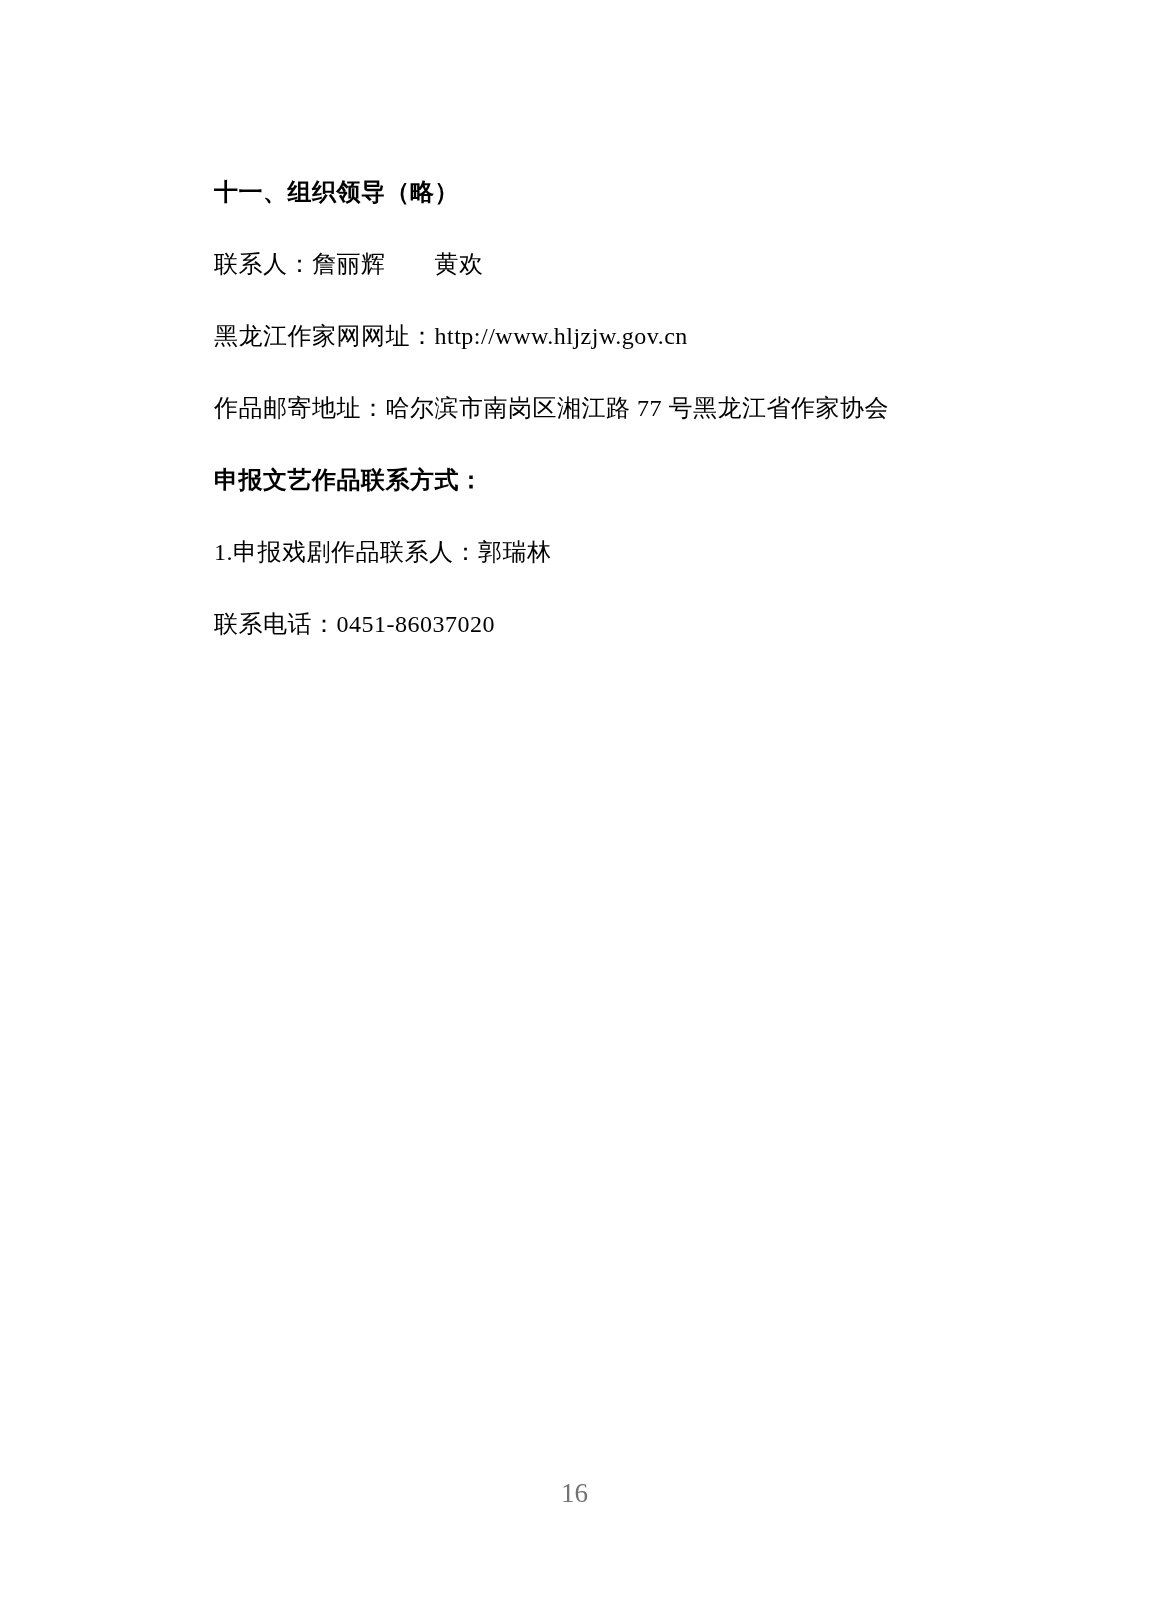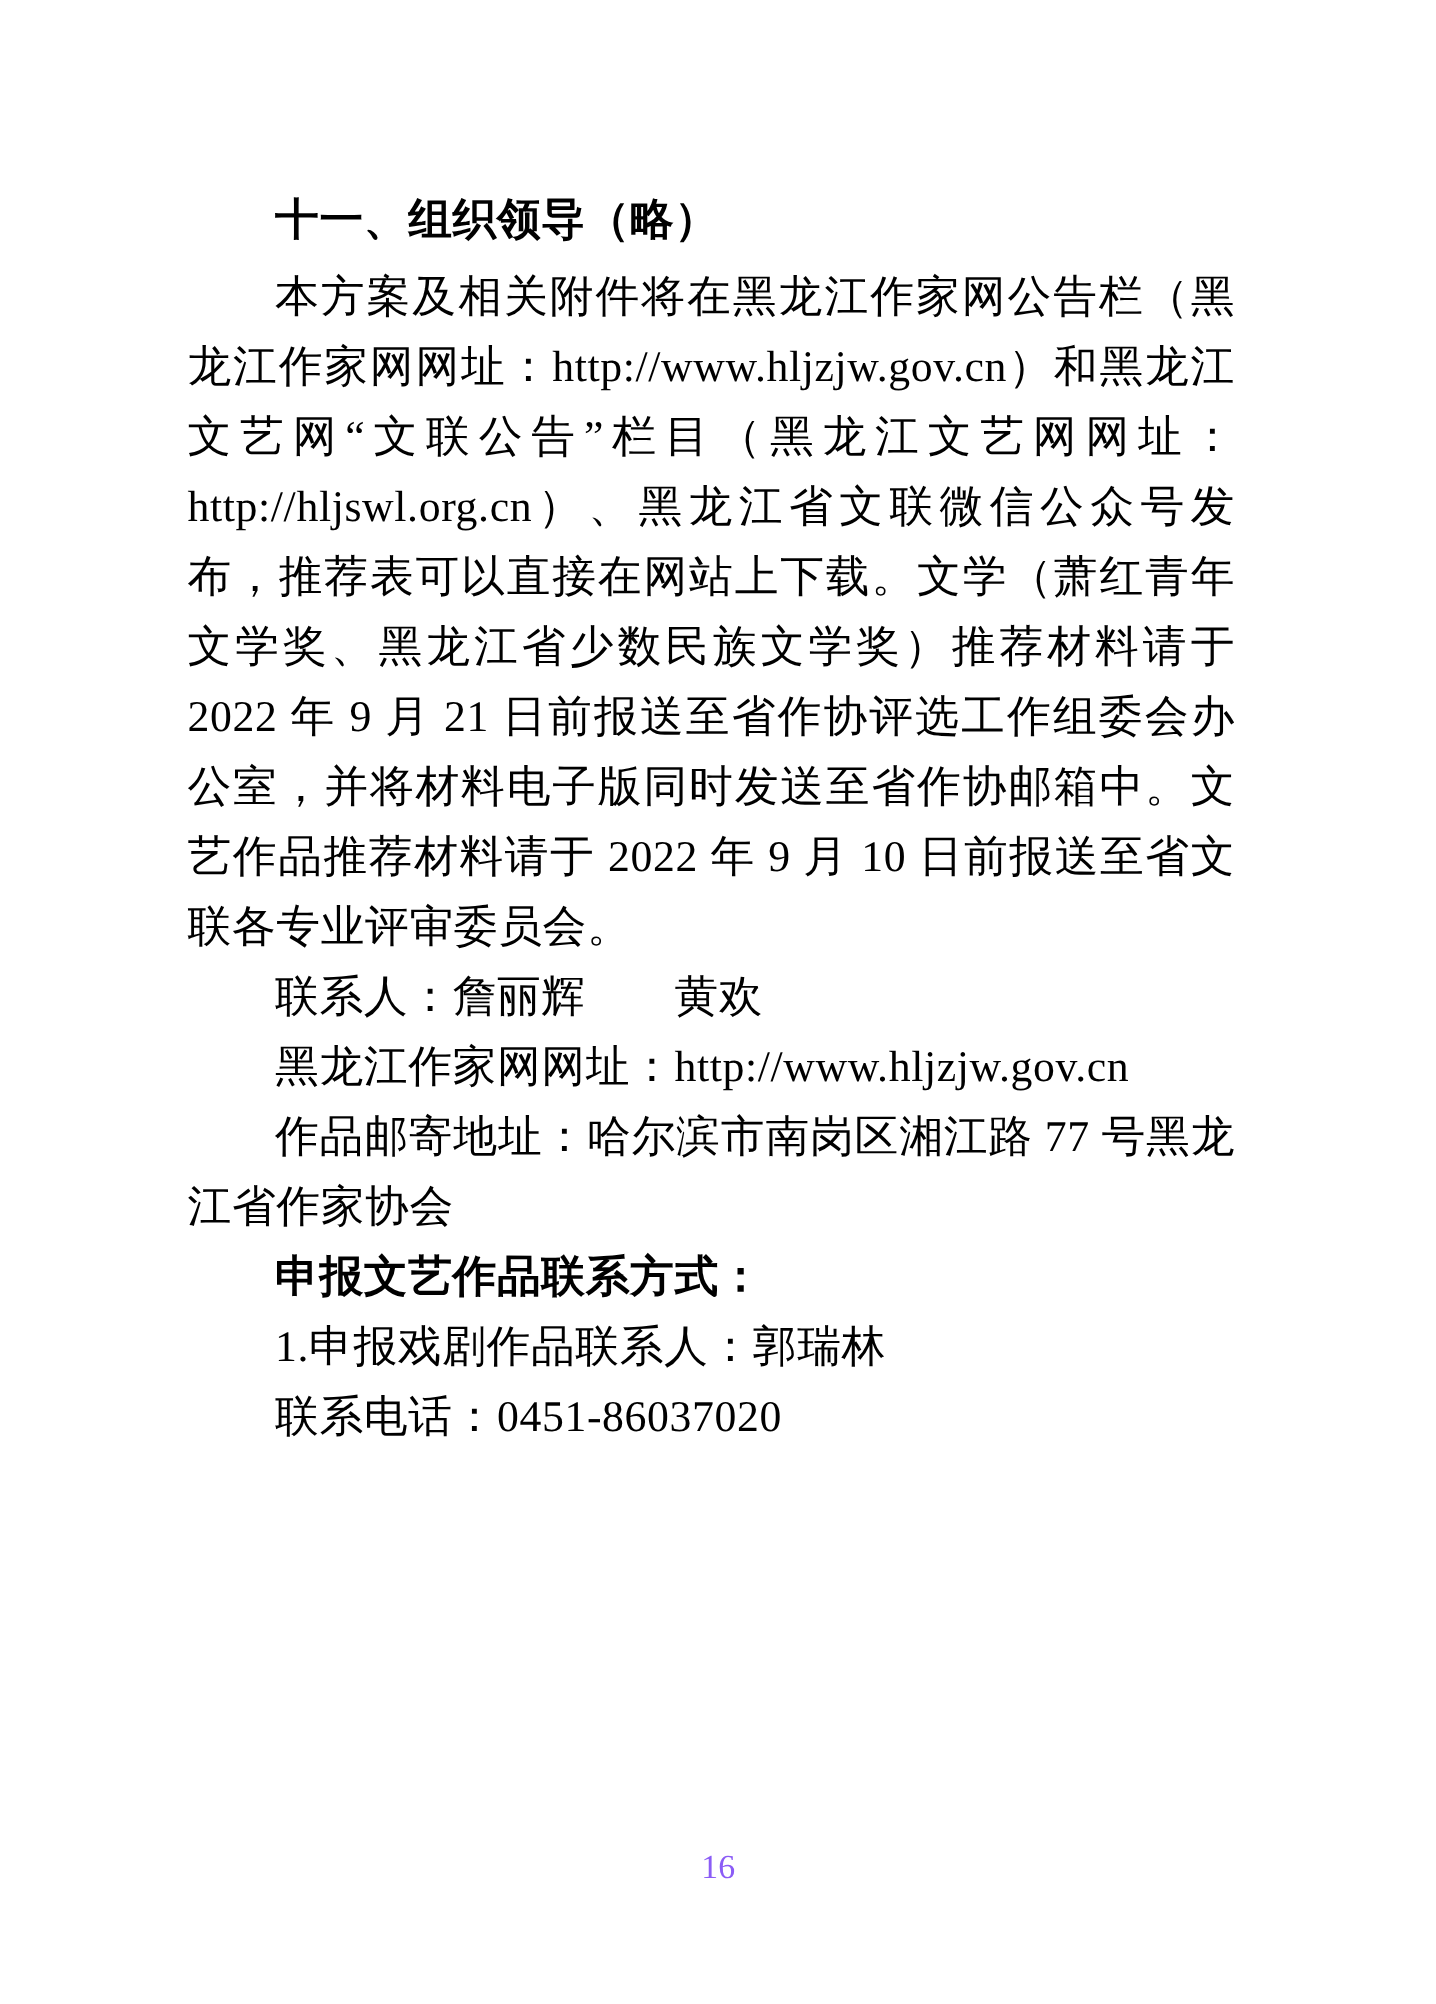--- a/index.html
+++ b/index.html
@@ -15,23 +15,23 @@
     color: #000000;
     overflow: hidden;
   }
   .content {
     position: absolute;
     left: 150px;
     top: 148px;
     width: 838px;
   }
   .content p {
-    margin: 0;
+    margin: 16px;
     font-family: "Liberation Serif", "DejaVu Serif", serif;
-    font-size: 35px;
+    font-size: 24px;
     line-height: 56px;
     text-align: justify;
     overflow-wrap: break-word;
     letter-spacing: 0.5px;
   }
   .indent {
     text-indent: 2em;
   }
   .heading {
     font-family: "Liberation Sans", "DejaVu Sans", sans-serif;
@@ -45,30 +45,29 @@
     text-align: left;
   }
   .footer {
     position: absolute;
     left: 0;
     top: 1478px;
     width: 100%;
     text-align: center;
     font-family: "Liberation Serif", "DejaVu Serif", serif;
     font-size: 27px;
-    color: #8b5cf6;
+    color: #737373;
   }
 </style>
 </head>
 <body>
 
 <div class="page">
   <div class="content">
     <p class="heading indent">十一、组织领导（略）</p>
-    <p class="indent">本方案及相关附件将在黑龙江作家网公告栏（黑龙江作家网网址：http://www.hljzjw.gov.cn）和黑龙江文艺网“文联公告”栏目（黑龙江文艺网网址：http://hljswl.org.cn）、黑龙江省文联微信公众号发布，推荐表可以直接在网站上下载。文学（萧红青年文学奖、黑龙江省少数民族文学奖）推荐材料请于 2022 年 9 月 21 日前报送至省作协评选工作组委会办公室，并将材料电子版同时发送至省作协邮箱中。文艺作品推荐材料请于 2022 年 9 月 10 日前报送至省文联各专业评审委员会。</p>
     <p class="indent">联系人：詹丽辉　　黄欢</p>
     <p class="indent">黑龙江作家网网址：http://www.hljzjw.gov.cn</p>
     <p class="indent">作品邮寄地址：哈尔滨市南岗区湘江路 77 号黑龙江省作家协会</p>
     <p class="subheading indent">申报文艺作品联系方式：</p>
     <p class="indent">1.申报戏剧作品联系人：郭瑞林</p>
     <p class="indent">联系电话：0451-86037020</p>
   </div>
   <div class="footer">16</div>
 </div>
 

